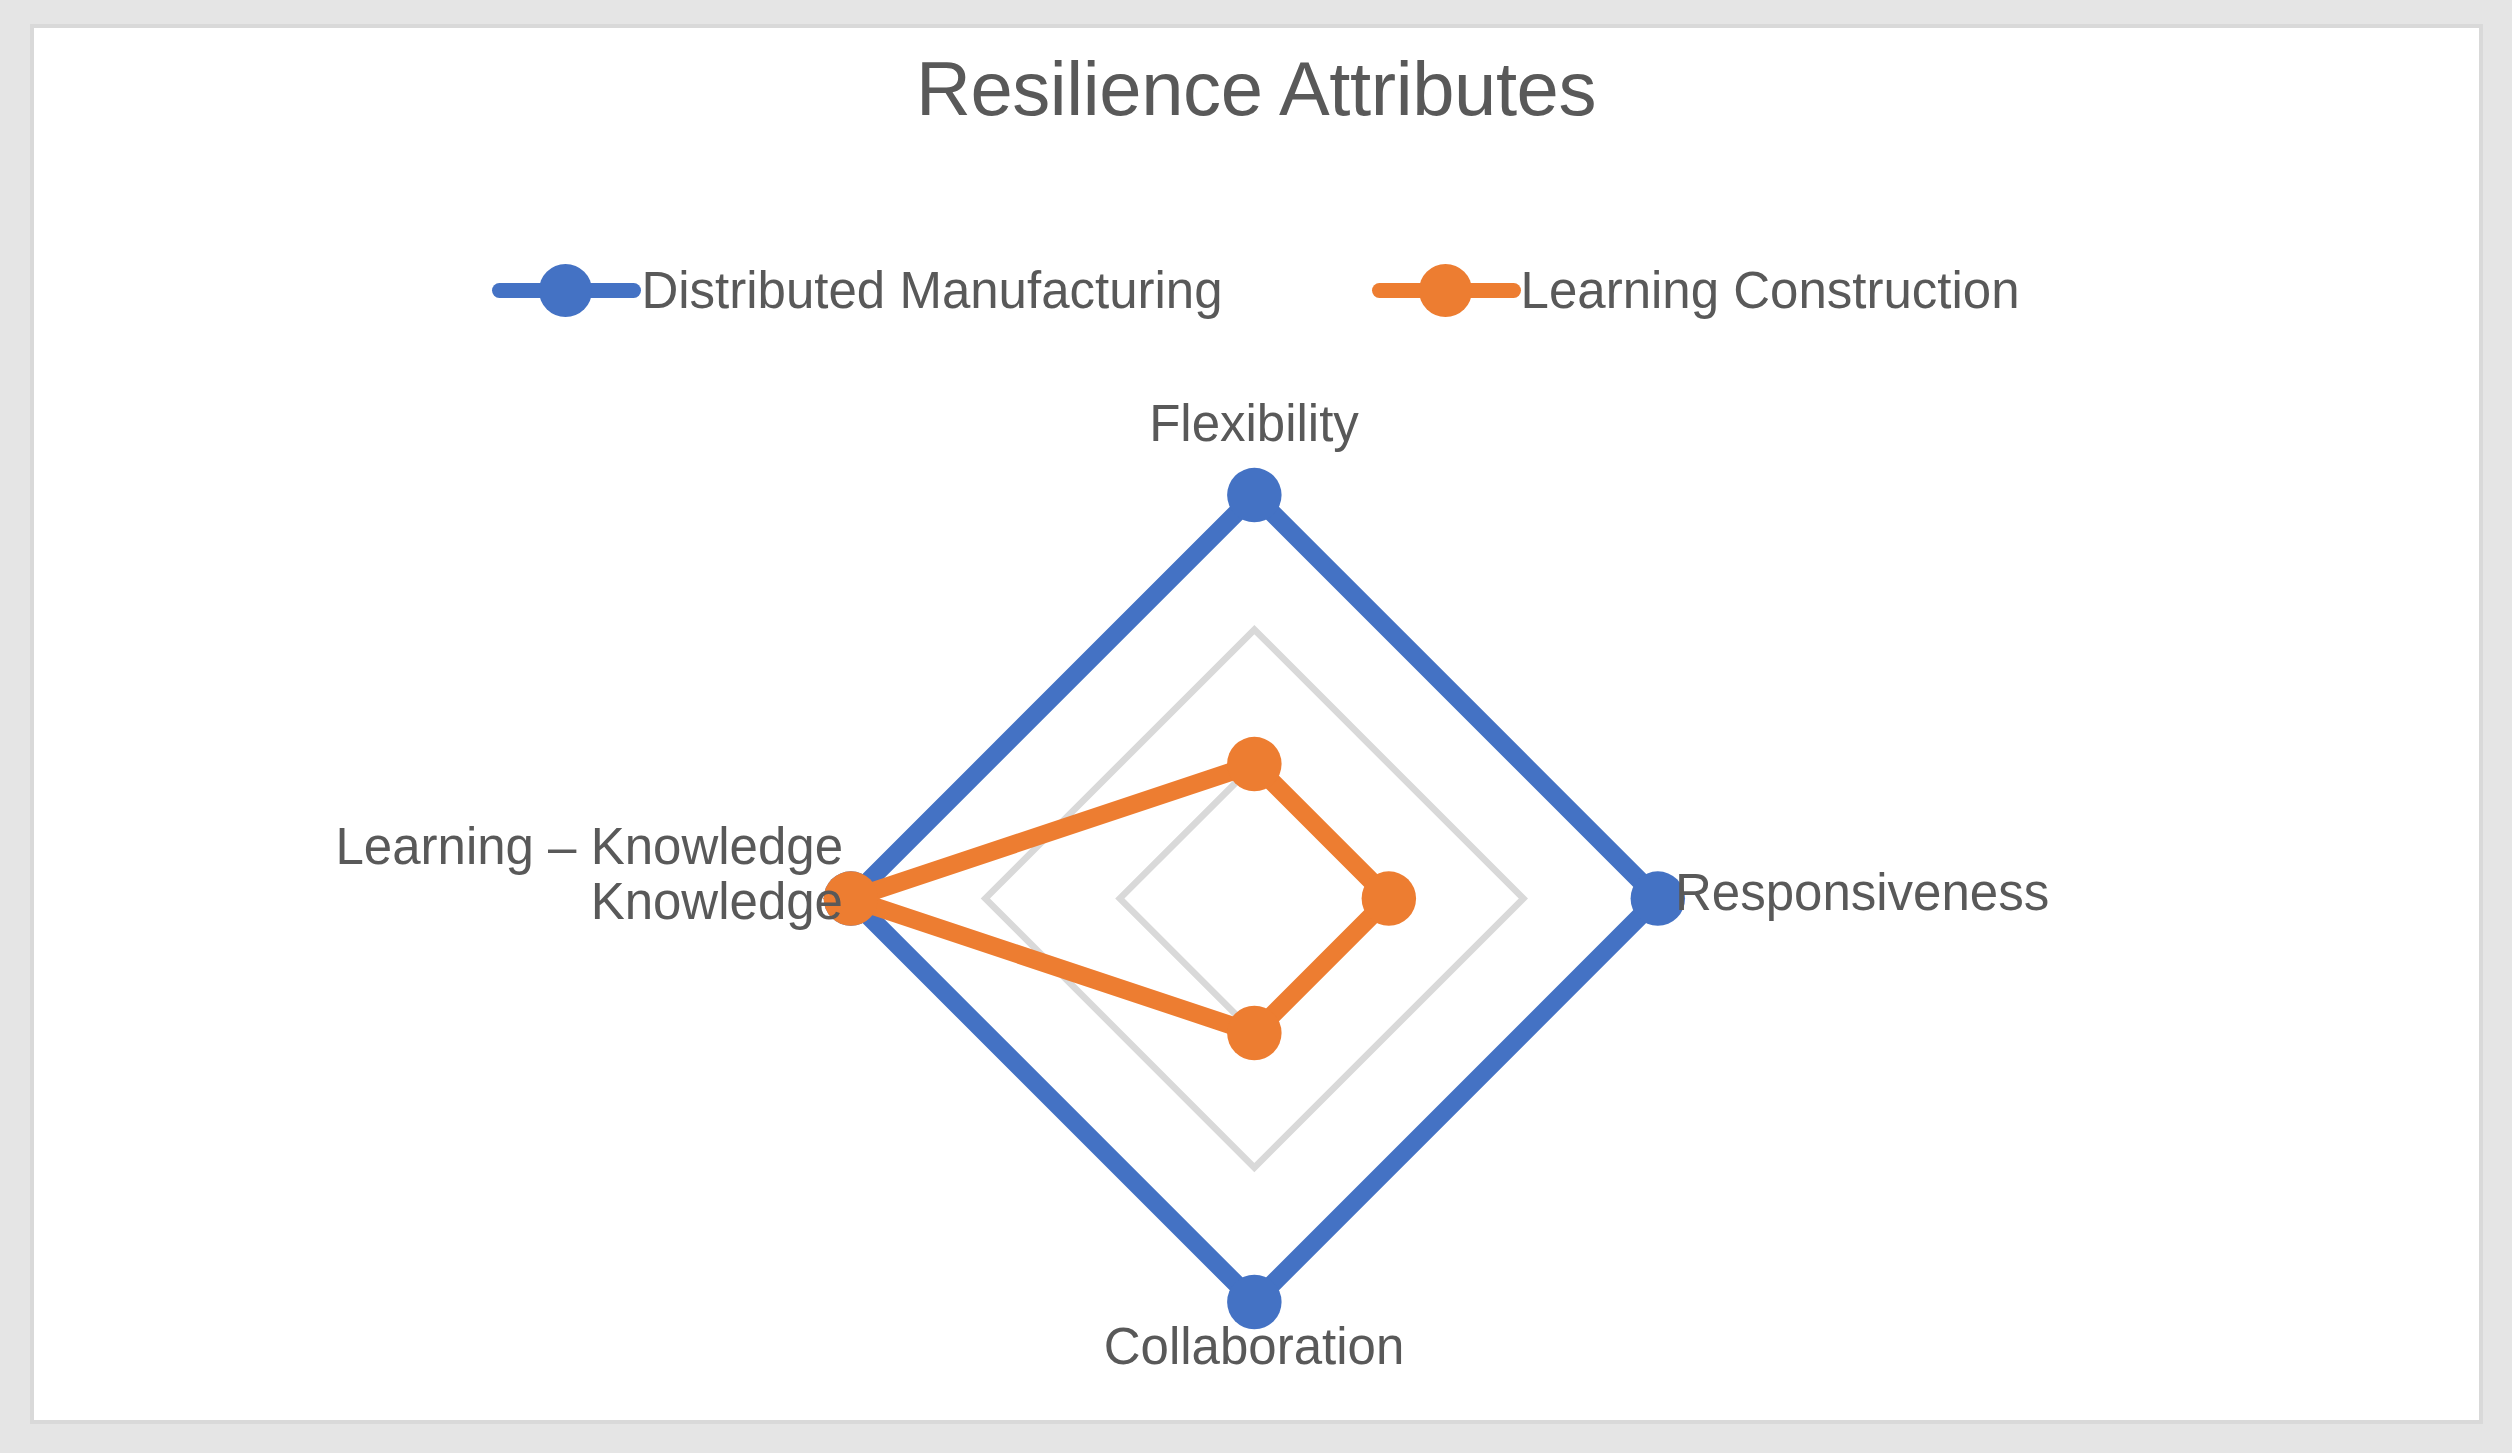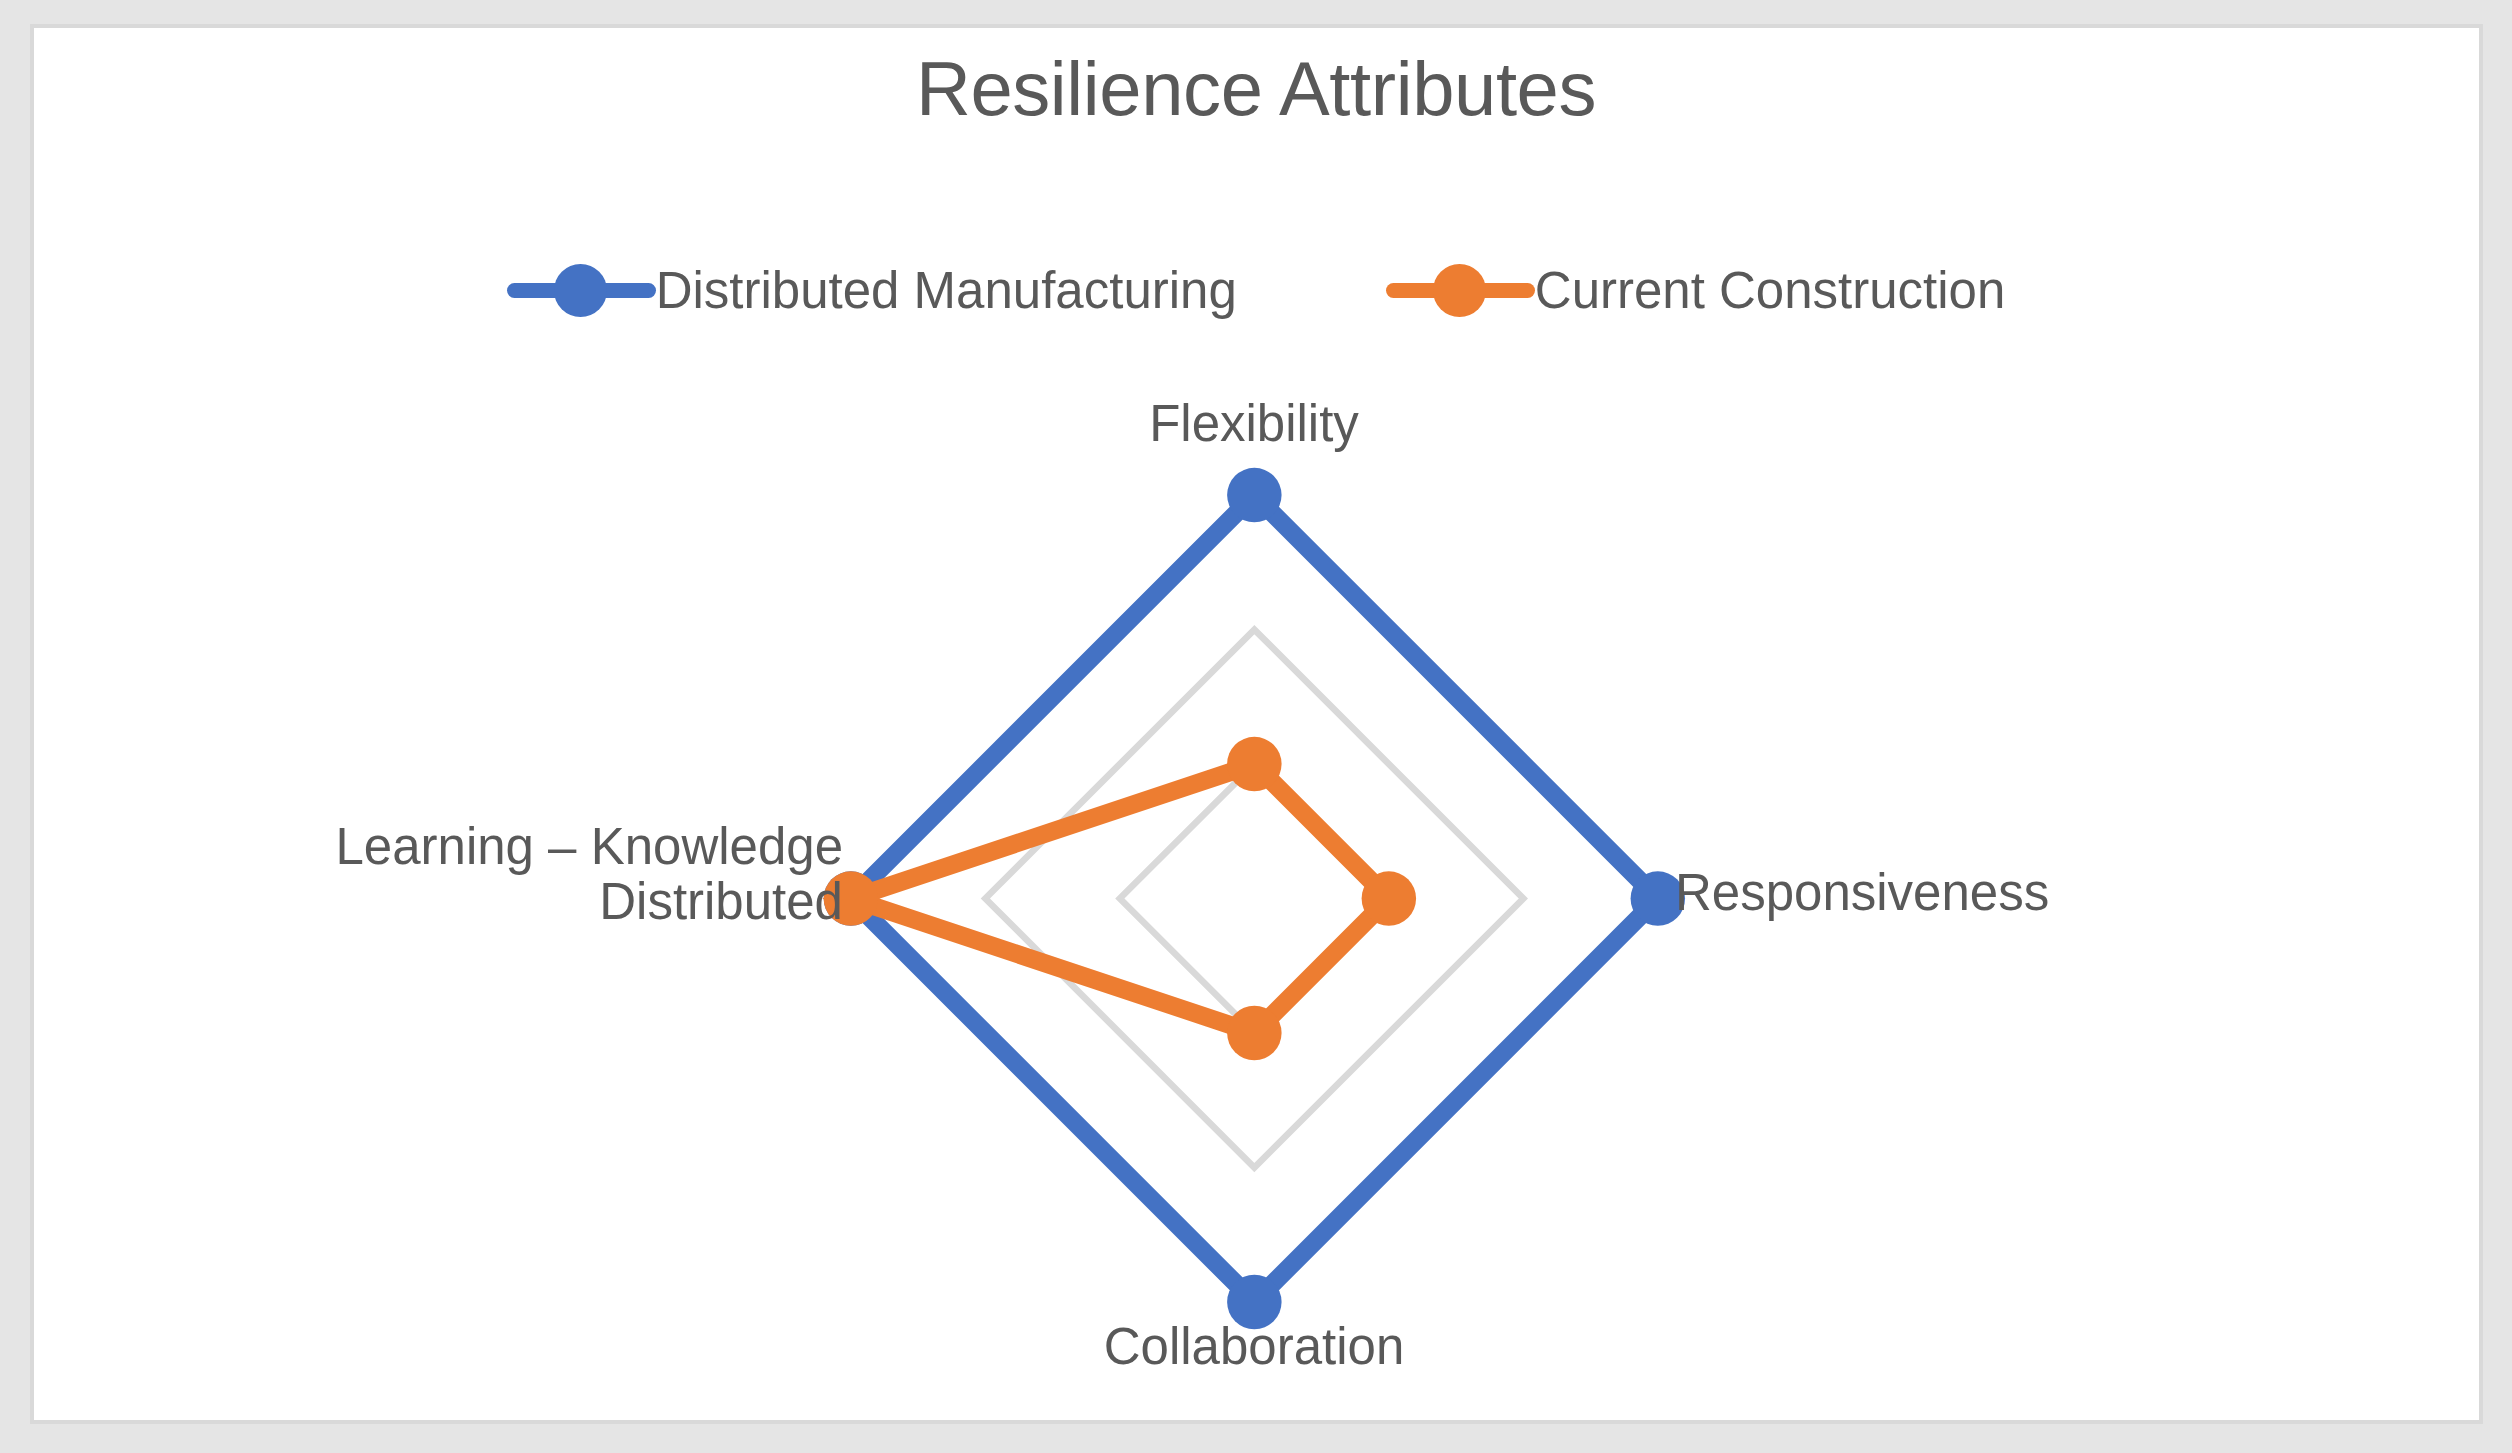--- a/index.html
+++ b/index.html
@@ -143,21 +143,21 @@
         <span class="lseg" style="background:#4472c4"></span>
         <span class="ldot" style="background:#4472c4"></span>
       </span>
       <span class="legend-label">Distributed Manufacturing</span>
     </div>
     <div class="legend-entry">
       <span class="legend-symbol">
         <span class="lseg" style="background:#ed7d31"></span>
         <span class="ldot" style="background:#ed7d31"></span>
       </span>
-      <span class="legend-label">Current Construction</span>
+      <span class="legend-label">Learning Construction</span>
     </div>
   </div>
 
   <div class="plot-area">
     <svg class="radar-svg" width="2512" height="1453" viewBox="0 0 3044 1761">
       <g id="grid-rings">
           <polygon points="1520.0,926.0 1683.0,1089.0 1520.0,1252.0 1357.0,1089.0" fill="none" stroke="#d9d9d9" stroke-width="8"></polygon>
           <polygon points="1520.0,763.0 1846.0,1089.0 1520.0,1415.0 1194.0,1089.0" fill="none" stroke="#d9d9d9" stroke-width="8"></polygon>
           <polygon points="1520.0,600.0 2009.0,1089.0 1520.0,1578.0 1031.0,1089.0" fill="none" stroke="#d9d9d9" stroke-width="8" opacity="1"></polygon>
         </g>
@@ -177,17 +177,17 @@
             <circle cx="1031.0" cy="1089.0" r="33" fill="#ed7d31"></circle>
           </g>
         </g>
     </svg>
 
     <div class="axis-label top">Flexibility</div>
     <div class="axis-label right">Responsiveness</div>
     <div class="axis-label bottom">Collaboration</div>
     <div class="axis-label left">
       <span>Learning – Knowledge</span><br>
-      <span>Distributed</span>
+      <span>Knowledge</span>
     </div>
   </div>
 </div>
 
 
 </body></html>

